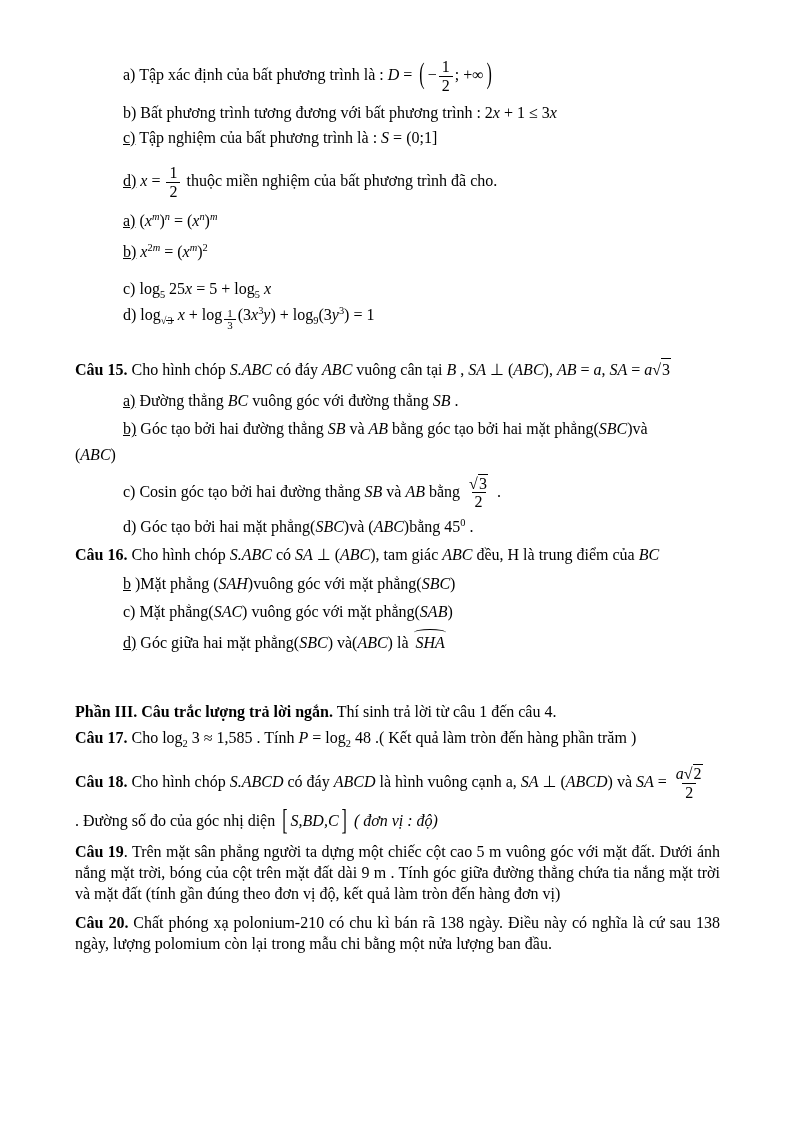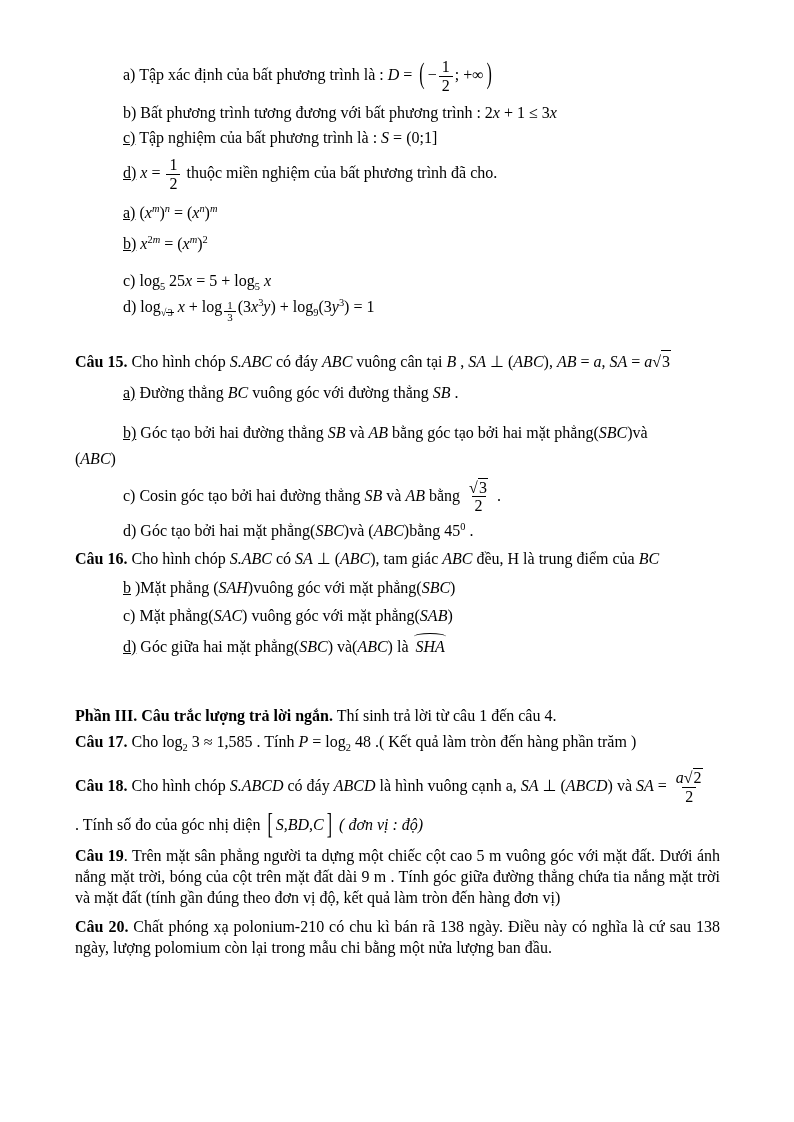--- a/index.html
+++ b/index.html
@@ -34,46 +34,46 @@
 </head>
 <body>
 
 <div class="page">
   <div class="line ind1"><span>a) Tập xác định của bất phương trình là : </span><span class="mi">D</span><span> = </span><span class="bp">(</span><span>−</span><span class="frac">
         <span class="num">1</span>
         <span class="den">2</span>
       </span><span>; +∞</span><span class="bp">)</span></div>
   <div class="line ind1" style="margin-top:7px"><span>b)  Bất phương trình tương đương với bất phương trình : </span><span>2</span><span class="mi">x</span><span> + 1 ≤ 3</span><span class="mi">x</span></div>
   <div class="line ind1" style="margin-top:4px"><span class="ul">c)</span><span> Tập nghiệm của bất phương trình là : </span><span class="mi">S</span><span> = (0;1]</span></div>
-  <div class="line ind1" style="margin-top:8px"><span class="ul">d)</span><span> </span><span class="mi">x</span><span> = </span><span class="frac">
+  <div class="line ind1" style="margin-top:16px"><span class="ul">d)</span><span> </span><span class="mi">x</span><span> = </span><span class="frac">
         <span class="num">1</span>
         <span class="den">2</span>
       </span><span> thuộc miền nghiệm của bất phương trình đã cho.</span></div>
   <div class="line ind1" style="margin-top:9px"><span class="ul">a)</span><span>  (</span><span class="mi">x</span><sup><span class="mi">m</span></sup><span>)</span><sup><span class="mi">n</span></sup><span> = (</span><span class="mi">x</span><sup><span class="mi">n</span></sup><span>)</span><sup><span class="mi">m</span></sup></div>
   <div class="line ind1" style="margin-top:10px"><span class="ul">b)</span><span>  </span><span class="mi">x</span><sup><span>2</span><span class="mi">m</span></sup><span> = (</span><span class="mi">x</span><sup><span class="mi">m</span></sup><span>)</span><sup>2</sup></div>
   <div class="line ind1" style="margin-top:16px"><span>c) log</span><sub>5</sub><span> 25</span><span class="mi">x</span><span> = 5 + log</span><sub>5</sub><span> </span><span class="mi">x</span></div>
   <div class="line ind1" style="margin-top:5px"><span>d) log</span><sub><span class="sqrt"><span class="rsym">√</span><span class="rbody">3</span></span></sub><span> </span><span class="mi">x</span><span> + log</span><sub><span class="frac">
           <span class="num">1</span>
           <span class="den">3</span>
         </span></sub><span>(3</span><span class="mi">x</span><sup>3</sup><span class="mi">y</span><span>) + log</span><sub>9</sub><span>(3</span><span class="mi">y</span><sup>3</sup><span>) = 1</span></div>
   <div class="line" style="margin-top:30px"><span class="bold">Câu 15.</span><span> Cho hình chóp </span><span class="mi">S.ABC</span><span> có đáy </span><span class="mi">ABC</span><span> vuông cân tại </span><span class="mi">B</span><span> , </span><span class="mi">SA</span><span> ⊥ (</span><span class="mi">ABC</span><span>), </span><span class="mi">AB</span><span> = </span><span class="mi">a</span><span>, </span><span class="mi">SA</span><span> = </span><span class="mi">a</span><span class="sqrt"><span class="rsym">√</span><span class="rbody">3</span></span></div>
   <div class="line ind1" style="margin-top:10px"><span class="ul">a)</span><span> Đường thẳng </span><span class="mi">BC</span><span> vuông góc với đường thẳng </span><span class="mi">SB</span><span> .</span></div>
-  <div class="line ind1" style="margin-top:19px"><span class="ul">b)</span><span> Góc tạo bởi hai đường thẳng </span><span class="mi">SB</span><span> và </span><span class="mi">AB</span><span> bằng góc tạo bởi hai mặt phẳng</span><span>(</span><span class="mi">SBC</span><span>)</span><span>và</span></div>
+  <div class="line ind1" style="margin-top:7px"><span class="ul">b)</span><span> Góc tạo bởi hai đường thẳng </span><span class="mi">SB</span><span> và </span><span class="mi">AB</span><span> bằng góc tạo bởi hai mặt phẳng</span><span>(</span><span class="mi">SBC</span><span>)</span><span>và</span></div>
   <div class="line" style="margin-top:5px"><span>(</span><span class="mi">ABC</span><span>)</span></div>
   <div class="line ind1" style="margin-top:8px"><span>c) Cosin góc tạo bởi hai đường thẳng </span><span class="mi">SB</span><span> và </span><span class="mi">AB</span><span> bằng </span><span class="frac">
         <span class="num"><span class="sqrt"><span class="rsym">√</span><span class="rbody">3</span></span></span>
         <span class="den">2</span>
       </span><span> .</span></div>
   <div class="line ind1" style="margin-top:5px"><span>d) Góc tạo bởi hai mặt phẳng</span><span>(</span><span class="mi">SBC</span><span>)</span><span>và </span><span>(</span><span class="mi">ABC</span><span>)</span><span>bằng 45</span><sup>0</sup><span> .</span></div>
   <div class="line" style="margin-top:7px"><span class="bold">Câu 16.</span><span> Cho hình chóp </span><span class="mi">S.ABC</span><span> có </span><span class="mi">SA</span><span> ⊥ (</span><span class="mi">ABC</span><span>), tam giác </span><span class="mi">ABC</span><span> đều, H là trung điểm của </span><span class="mi">BC</span></div>
   <div class="line ind1" style="margin-top:7px"><span class="ul">b</span><span> )Mặt phẳng </span><span>(</span><span class="mi">SAH</span><span>)</span><span>vuông góc với mặt phẳng</span><span>(</span><span class="mi">SBC</span><span>)</span></div>
   <div class="line ind1" style="margin-top:7px"><span>c) Mặt phẳng</span><span>(</span><span class="mi">SAC</span><span>)</span><span> vuông góc với mặt phẳng</span><span>(</span><span class="mi">SAB</span><span>)</span></div>
   <div class="line ind1" style="margin-top:6px"><span class="ul">d)</span><span> Góc giữa hai mặt phẳng</span><span>(</span><span class="mi">SBC</span><span>)</span><span> và</span><span>(</span><span class="mi">ABC</span><span>)</span><span> là </span><span class="oarc">SHA</span></div>
   <div class="line" style="margin-top:48px"><span class="bold">Phần III. Câu trắc lượng trả lời ngắn.</span><span> Thí sinh trả lời từ câu 1 đến câu 4.</span></div>
   <div class="line" style="margin-top:5px"><span class="bold">Câu 17.</span><span> Cho  log</span><sub>2</sub><span> 3 ≈ 1,585 . Tính  </span><span class="mi">P</span><span> = log</span><sub>2</sub><span> 48 .( Kết quả làm tròn đến hàng phần trăm )</span></div>
   <div class="line" style="margin-top:16px"><span class="bold">Câu 18.</span><span> Cho hình chóp </span><span class="mi">S.ABCD</span><span> có đáy </span><span class="mi">ABCD</span><span> là hình vuông cạnh a, </span><span class="mi">SA</span><span> ⊥ (</span><span class="mi">ABCD</span><span>) và </span><span class="mi">SA</span><span> = </span><span class="frac">
         <span class="num"><span class="mi">a</span><span class="sqrt"><span class="rsym">√</span><span class="rbody">2</span></span></span>
         <span class="den">2</span>
       </span></div>
-  <div class="line" style="margin-top:8px"><span>. Tính số đo của góc nhị diện </span><span class="bp">[</span><span class="mi">S,BD,C</span><span class="bp">]</span><span> </span><span class="mi">( đơn vị : độ)</span></div>
+  <div class="line" style="margin-top:8px"><span>. Đường số đo của góc nhị diện </span><span class="bp">[</span><span class="mi">S,BD,C</span><span class="bp">]</span><span> </span><span class="mi">( đơn vị : độ)</span></div>
   <div class="line just" style="margin-top:10px"><span class="bold">Câu 19</span><span>. Trên mặt sân phẳng người ta dựng một chiếc cột cao 5 m  vuông góc với mặt đất. Dưới ánh nắng mặt trời, bóng của cột trên mặt đất dài 9 m . Tính góc giữa đường thẳng chứa tia nắng mặt trời và mặt đất (tính gần đúng theo đơn vị độ, kết quả làm tròn đến hàng đơn vị)</span></div>
   <div class="line just" style="margin-top:8px"><span class="bold">Câu 20.</span><span> Chất phóng xạ polonium-210 có chu kì bán rã 138 ngày. Điều này có nghĩa là cứ sau 138 ngày, lượng polomium còn lại trong mẫu chi bằng một nửa lượng ban đầu.</span></div>
 </div>
 
 </body></html>

